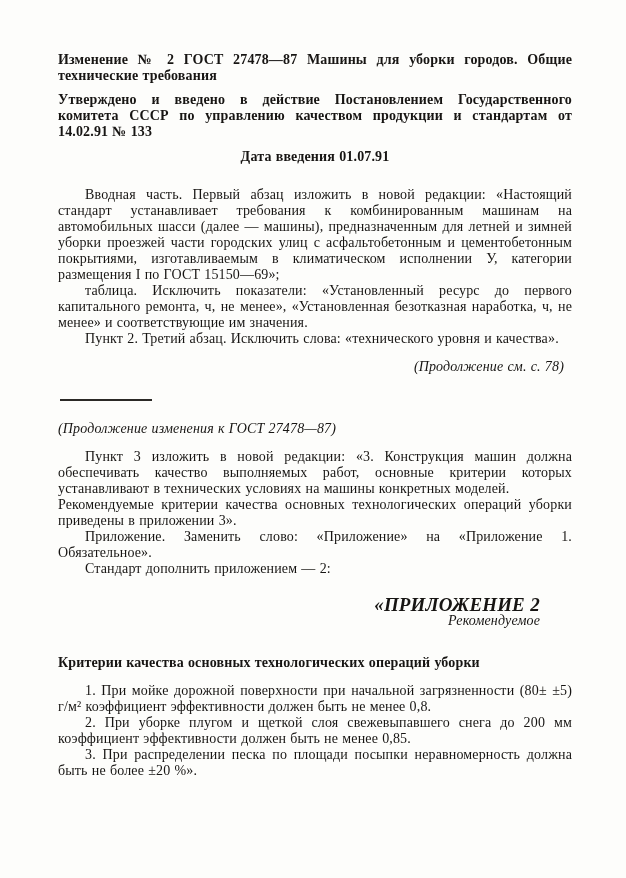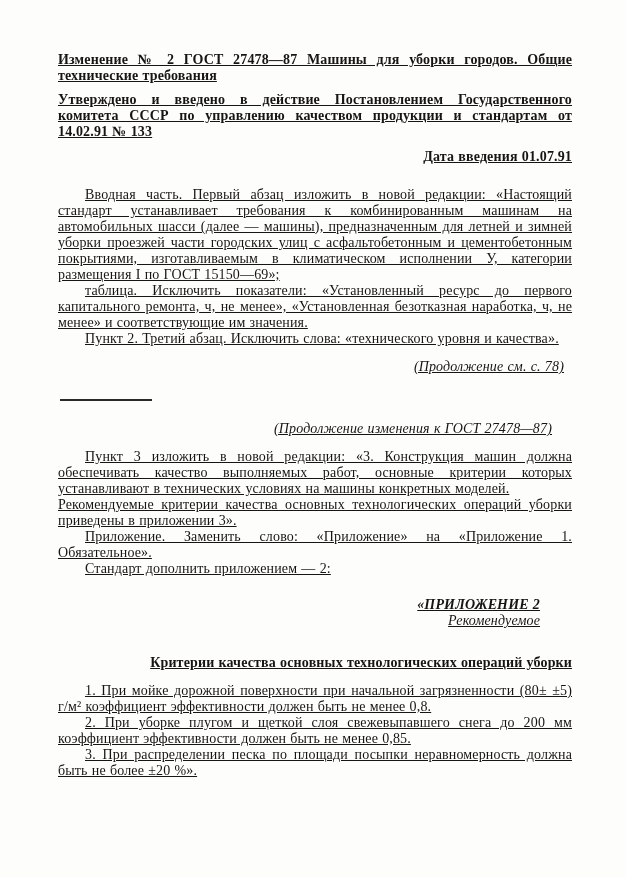--- a/index.html
+++ b/index.html
@@ -2,43 +2,43 @@
 <html lang="ru"><head>
 <meta charset="utf-8">
 <style>
   * { margin:0; padding:0; box-sizing:border-box; }
   html,body { width:626px; height:878px; }
   body { background:#e9e9e7; font-family:"Liberation Serif", serif; }
   .page {
     width:626px; height:878px; background:#fdfdfb; color:#171513;
     position:relative; overflow:hidden;
   }
-  .content { padding:52px 54px 0 58px;text-decoration:underline; }
+  .content { padding:52px 54px 0 58px; }
   p, .line {
     font-size:14px; line-height:16px; letter-spacing:0.15px;
     word-spacing:0.5px; text-align:justify;
     hyphens:auto; -webkit-hyphens:auto;
   }
   .bold { font-weight:bold; }
   .italic { font-style:italic; }
   .right { text-align:right; }
-  .center { text-align:right; }
+  .center { text-align:left; }
   .indent { text-indent:27px; }
   .header-block { margin-bottom:8px; }
   .approval { margin-bottom:9px; }
-  .date-line { margin-bottom:22px; }
+  .date-line { margin-bottom:22px;text-align:center; }
   .body-block p { margin:0; }
   .continuation-note { margin-top:12px; padding-right:8px; }
   .divider {
     width:92px; height:2px; background:#2b2926;
     margin:24px 0 20px 2px;
   }
   .continuation-heading { margin-bottom:12px; padding-right:20px; }
   .appendix-label-block { margin-top:20px; padding-right:32px; }
-  .appendix-label { font-size:14px; }
+  .appendix-label { font-size:19px; }
   .appendix-title { margin-top:26px; margin-bottom:12px; }
   .items p { margin:0; }
 </style>
 </head>
 <body>
 
 <div class="page">
   <div class="content">
 
     <div class="header-block">

